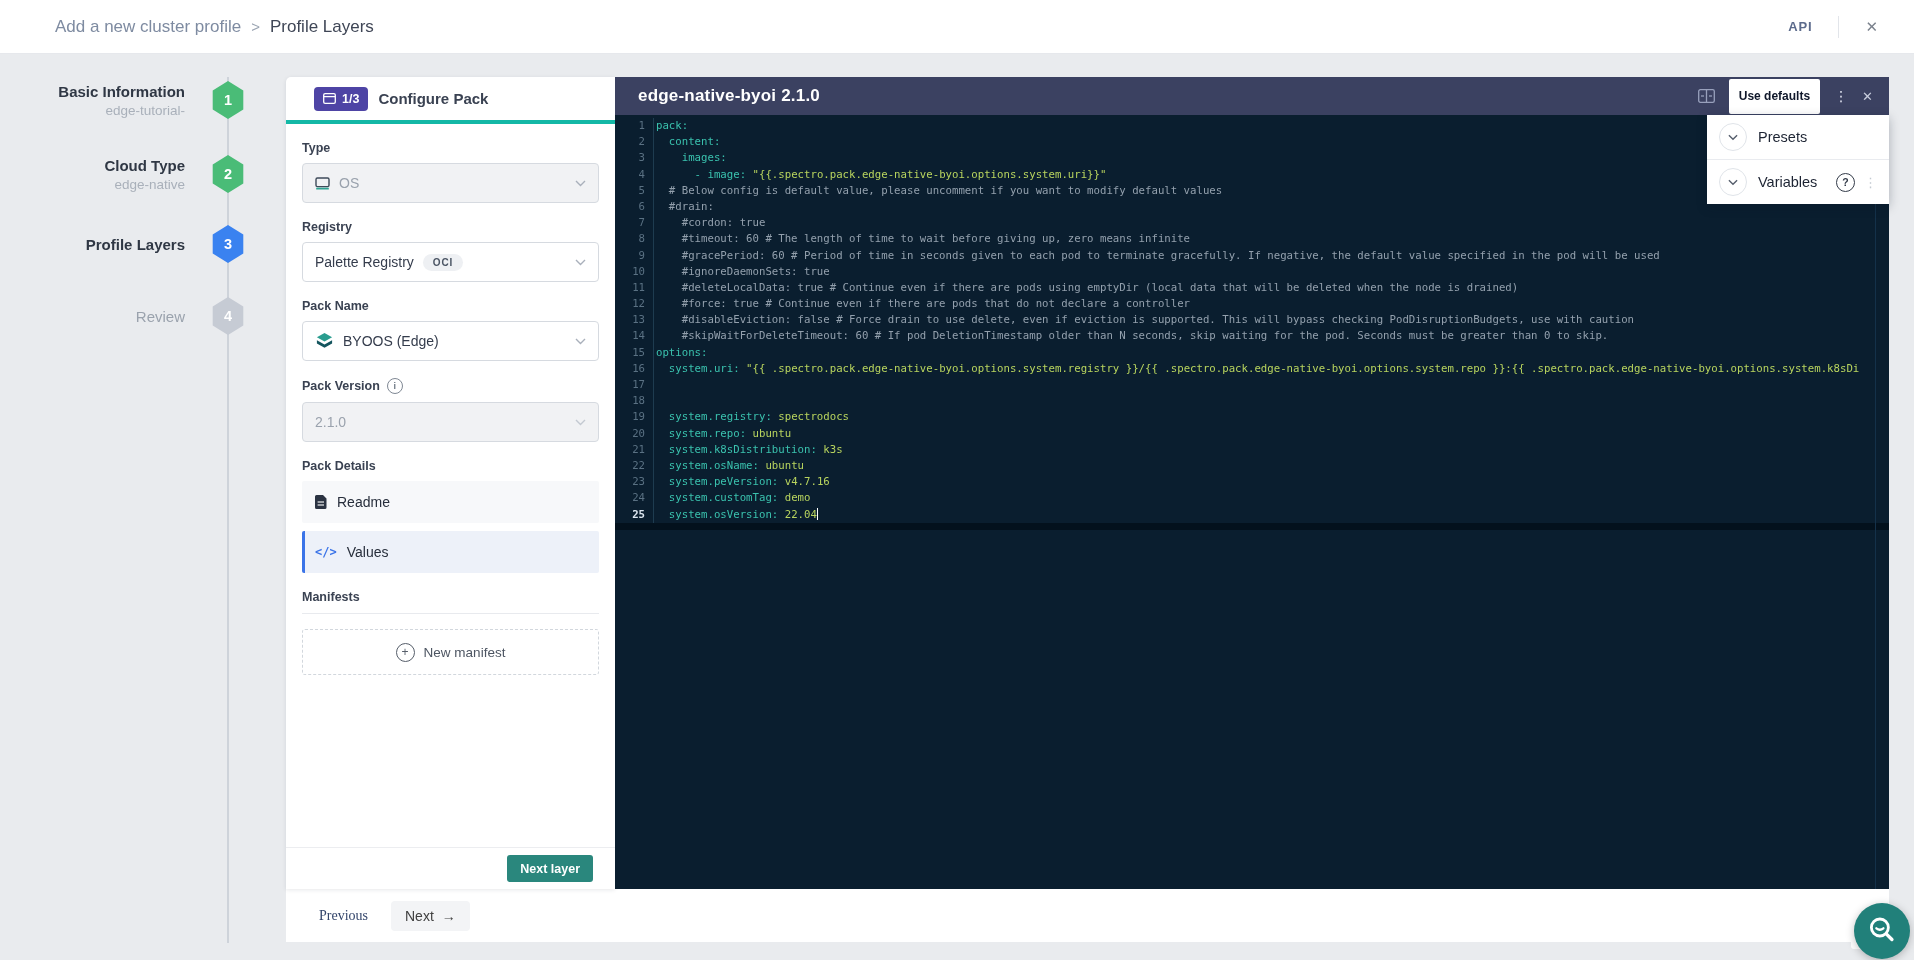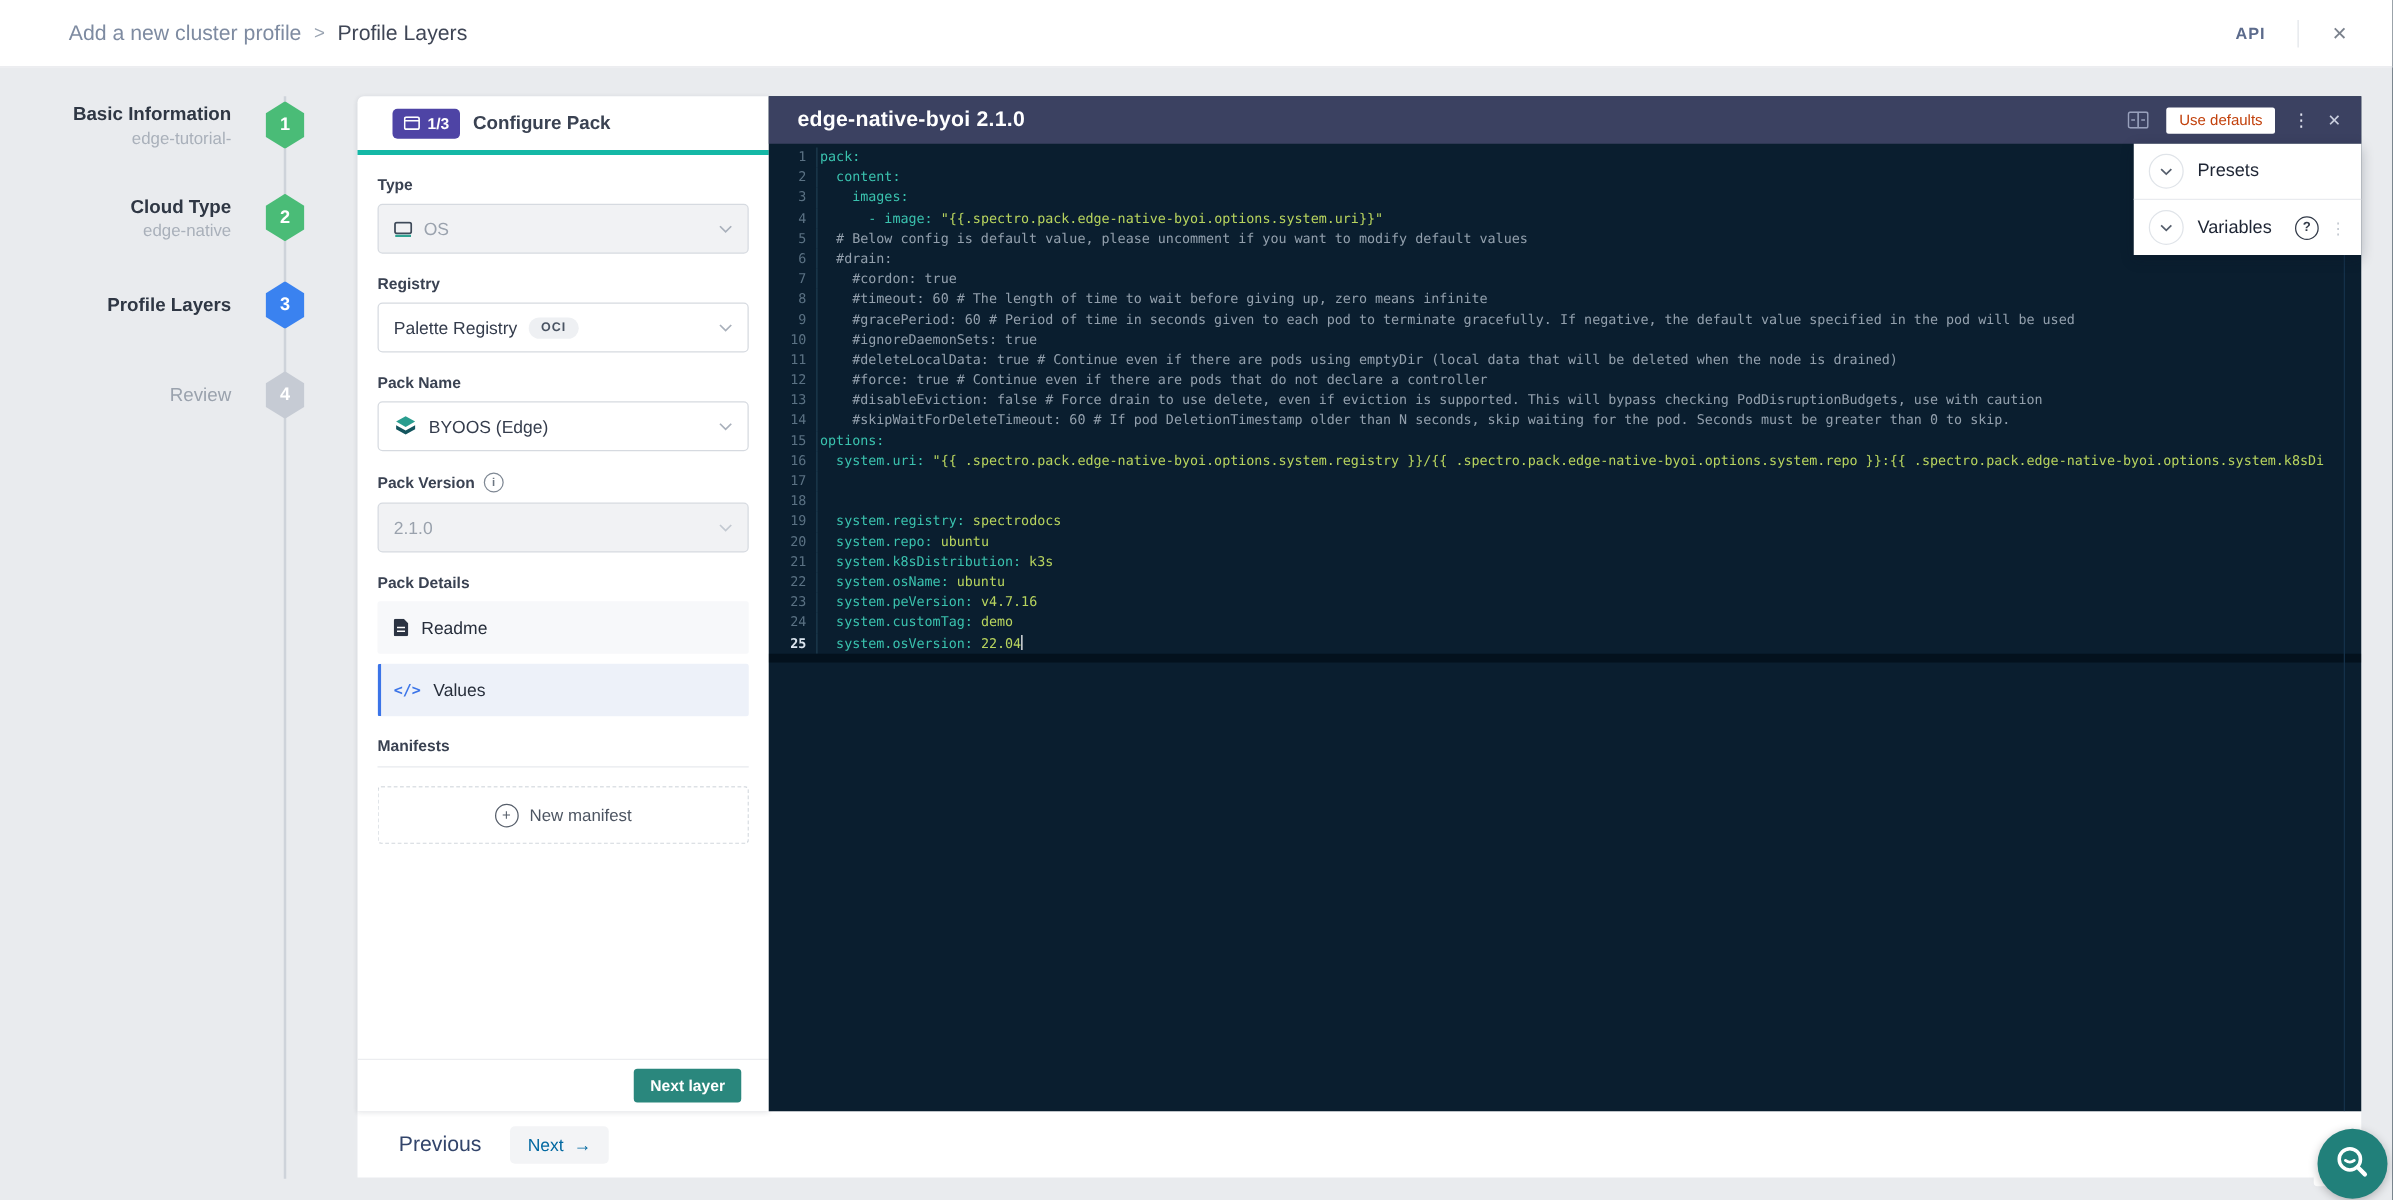--- a/index.html
+++ b/index.html
@@ -48,21 +48,21 @@
   .dashed-box{border:1.5px dashed #d2d7dd;border-radius:3px;height:44px;display:flex;align-items:center;justify-content:center;gap:9px;color:#4d5562;font-size:13.5px;cursor:pointer}
   .plus-circle{width:17px;height:17px;border:1.5px solid #565e6a;border-radius:50%;display:flex;align-items:center;justify-content:center;font-size:12px;color:#565e6a;line-height:1}
   .card-footer{flex:0 0 41px;border-top:1px solid #ecedf0;display:flex;align-items:center;justify-content:flex-end;padding:0 22px}
   .next-layer-btn{background:#2a877d;color:#fff;font-size:12.5px;font-weight:700;border:none;border-radius:3px;height:27px;padding:0 13px;cursor:pointer;font-family:inherit}
 
   
   .editor{position:absolute;left:615px;top:77px;width:1274px;height:812px;background:#0a1e2f;display:flex;flex-direction:column;z-index:2}
   .ed-header{flex:0 0 38px;background:#3b4161;display:flex;align-items:center;padding:0 16px 0 23px;gap:14px}
   .ed-title{color:#fff;font-size:17px;font-weight:600;letter-spacing:.2px}
   .ed-right{margin-left:auto;display:flex;align-items:center;gap:14px}
-  .use-defaults{background:#fff;color:#c2410c;font-size:12px;font-weight:400;border:none;border-radius:2px;height:21px;padding:0 10px;cursor:pointer;font-family:inherit}
+  .use-defaults{background:#fff;color:#0f172a;font-size:12px;font-weight:700;border:none;border-radius:2px;height:35px;padding:0 10px;cursor:pointer;font-family:inherit}
   .ed-kebab{color:#e3e6f2;font-size:14px;cursor:pointer;line-height:1}
   .ed-close{color:#c9cede;font-size:13px;cursor:pointer;line-height:1}
   .code{flex:1;padding-top:3px;position:relative;overflow:hidden;font-family:"DejaVu Sans Mono",monospace;font-size:10.7px}
   .code-line{display:flex;height:16.2px;line-height:16.2px;white-space:pre}
   .ln{flex:0 0 30px;text-align:right;color:#5a7183}
   .lt{border-left:1px solid #1e3c50;margin-left:8px;padding-left:2px;flex:1;min-width:0;overflow:hidden}
   .tok.k{color:#3ac2ae}
   .tok.v{color:#b8d45e}
   .tok.c{color:#93a0ad}
   .code-line.current .ln{color:#dbe5ef;font-weight:700}
@@ -75,22 +75,22 @@
   .sp-row{height:44px;display:flex;align-items:center;padding:0 12px;gap:11px;cursor:pointer}
   .sp-row + .sp-row{border-top:1px solid #e9ebef}
   .sp-chevcircle{width:26px;height:26px;border:1px solid #e0e4e9;border-radius:50%;display:flex;align-items:center;justify-content:center;flex:0 0 26px;background:#fff}
   .sp-label{font-size:14.5px;color:#1d2433;font-weight:400}
   .sp-right{margin-left:auto;display:flex;align-items:center;gap:9px}
   .help-circle{width:17px;height:17px;border:1.4px solid #333b49;border-radius:50%;display:flex;align-items:center;justify-content:center;font-size:10.5px;font-weight:700;color:#333b49}
   .sp-kebab{color:#c3c9d1;font-size:13px;line-height:1}
 
   
   .page-footer{position:absolute;left:286px;top:889px;width:1603px;height:53px;background:#fff;display:flex;align-items:center;padding-left:27px;box-sizing:border-box;gap:17px;z-index:1}
-  .prev-link{color:#33456b;font-size:17px;cursor:pointer;background:none;border:none;font-family:Liberation Sans, sans-serif}
-  .next-btn{background:#f3f4f6;border:none;border-radius:4px;color:#0369a1;font-size:14px;padding:7px 14px;display:flex;gap:8px;align-items:center;font-family:inherit}
+  .prev-link{color:#33456b;font-size:14px;cursor:pointer;background:none;border:none;font-family:Liberation Serif, serif}
+  .next-btn{background:#f3f4f6;border:none;border-radius:4px;color:#404040;font-size:14px;padding:7px 14px;display:flex;gap:8px;align-items:center;font-family:inherit}
 
   
   .chat-tail{position:absolute;left:1851px;top:936px;width:13px;height:13px;background:#fff;border-radius:3px;z-index:6}
   .chat-fab{position:absolute;left:1854px;top:903px;width:56px;height:56px;border-radius:50%;background:#21807a;display:flex;align-items:center;justify-content:center;box-shadow:0 2px 8px rgba(0,0,0,.25);cursor:pointer;z-index:7;border:none}
 </style>
 </head>
 <body>
 
 <header class="topbar">
   <span class="crumb-primary">Add a new cluster profile</span>

